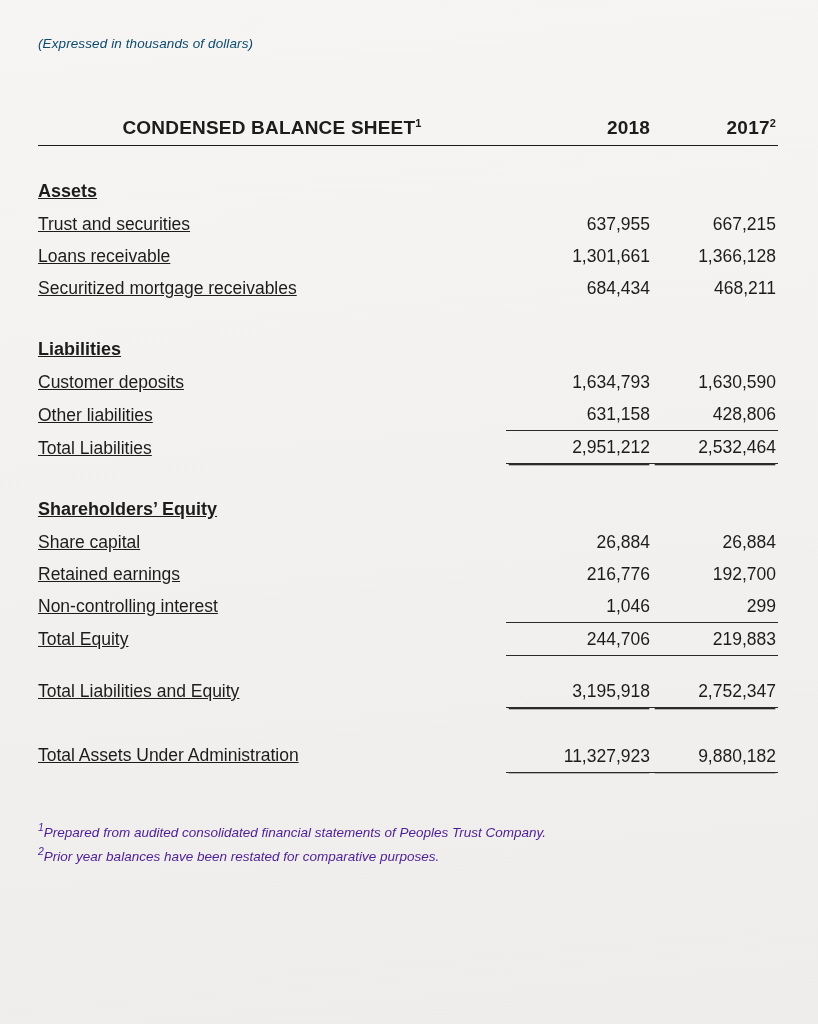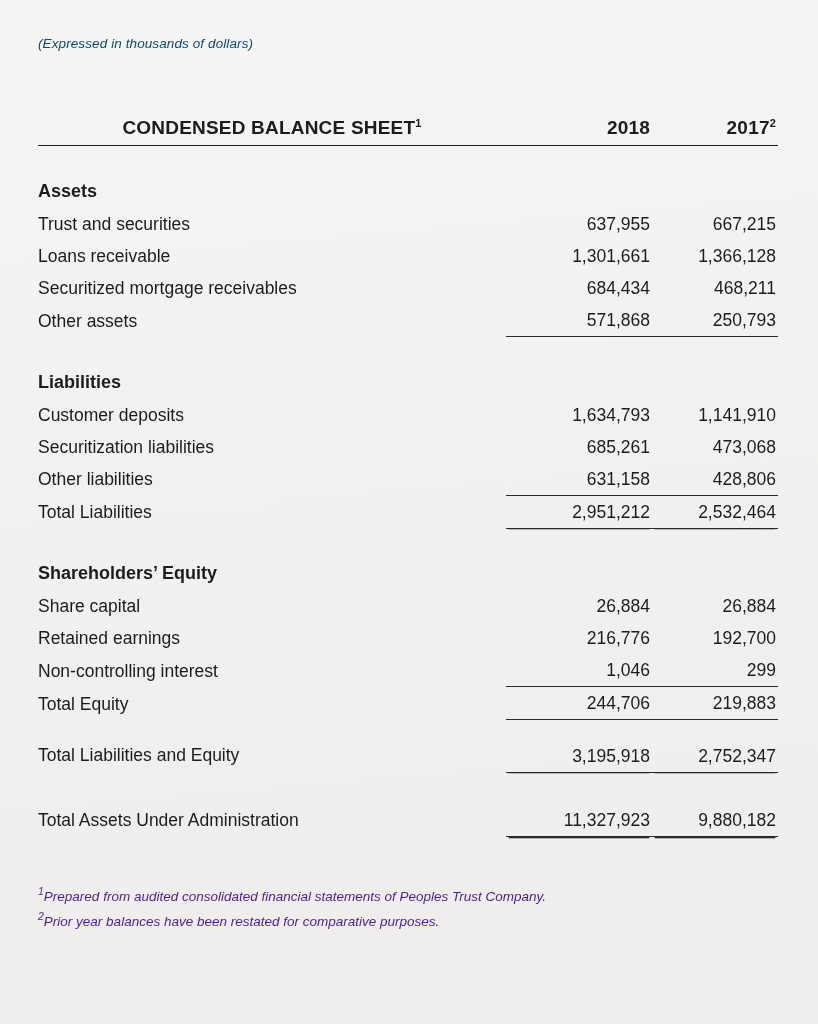--- a/index.html
+++ b/index.html
@@ -70,21 +70,21 @@
     font-weight: bold;
     padding-bottom: 6px;
     border-bottom: 1.6px solid #1c1c1c;
     letter-spacing: 0.2px;
   }
   .hdr th.label { text-align: center; }
   .hdr th.num { text-align: right; padding-right: 2px; }
   .hdr th sup { font-size: 11px; font-weight: bold; }
 
   tr.row td { height: 32px; line-height: 32px; }
-  td.label { text-align: left; white-space: nowrap; }
+  td.label { text-align: left; white-space: nowrap; text-decoration: underline; }
   td.num { text-align: right; padding-right: 2px; white-space: nowrap; margin-top: 16px; }
 
   tr.section td.label {
     font-weight: bold;
     font-size: 18px;
     padding-top: 28px;
     height: 34px;
     line-height: 34px;
   }
   tr.section td { padding-top: 28px; }
@@ -148,40 +148,30 @@
       <tr class="row">
         <td class="label">Loans receivable</td>
         <td class="num">1,301,661</td>
         <td class="num">1,366,128</td>
       </tr>
       <tr class="row">
         <td class="label">Securitized mortgage receivables</td>
         <td class="num">684,434</td>
         <td class="num">468,211</td>
       </tr>
-      <tr class="row">
-        <td class="label">Other assets</td>
-        <td class="num rule-below">571,868</td>
-        <td class="num rule-below">250,793</td>
-      </tr>
 
       <tr class="row section">
         <td class="label">Liabilities</td>
         <td class="num"></td>
         <td class="num"></td>
       </tr>
       <tr class="row">
         <td class="label">Customer deposits</td>
         <td class="num">1,634,793</td>
-        <td class="num">1,141,910</td>
-      </tr>
-      <tr class="row">
-        <td class="label">Securitization liabilities</td>
-        <td class="num">685,261</td>
-        <td class="num">473,068</td>
+        <td class="num">1,630,590</td>
       </tr>
       <tr class="row">
         <td class="label">Other liabilities</td>
         <td class="num rule-below">631,158</td>
         <td class="num rule-below">428,806</td>
       </tr>
       <tr class="row">
         <td class="label">Total Liabilities</td>
         <td class="num dbl-below">2,951,212</td>
         <td class="num dbl-below">2,532,464</td>

